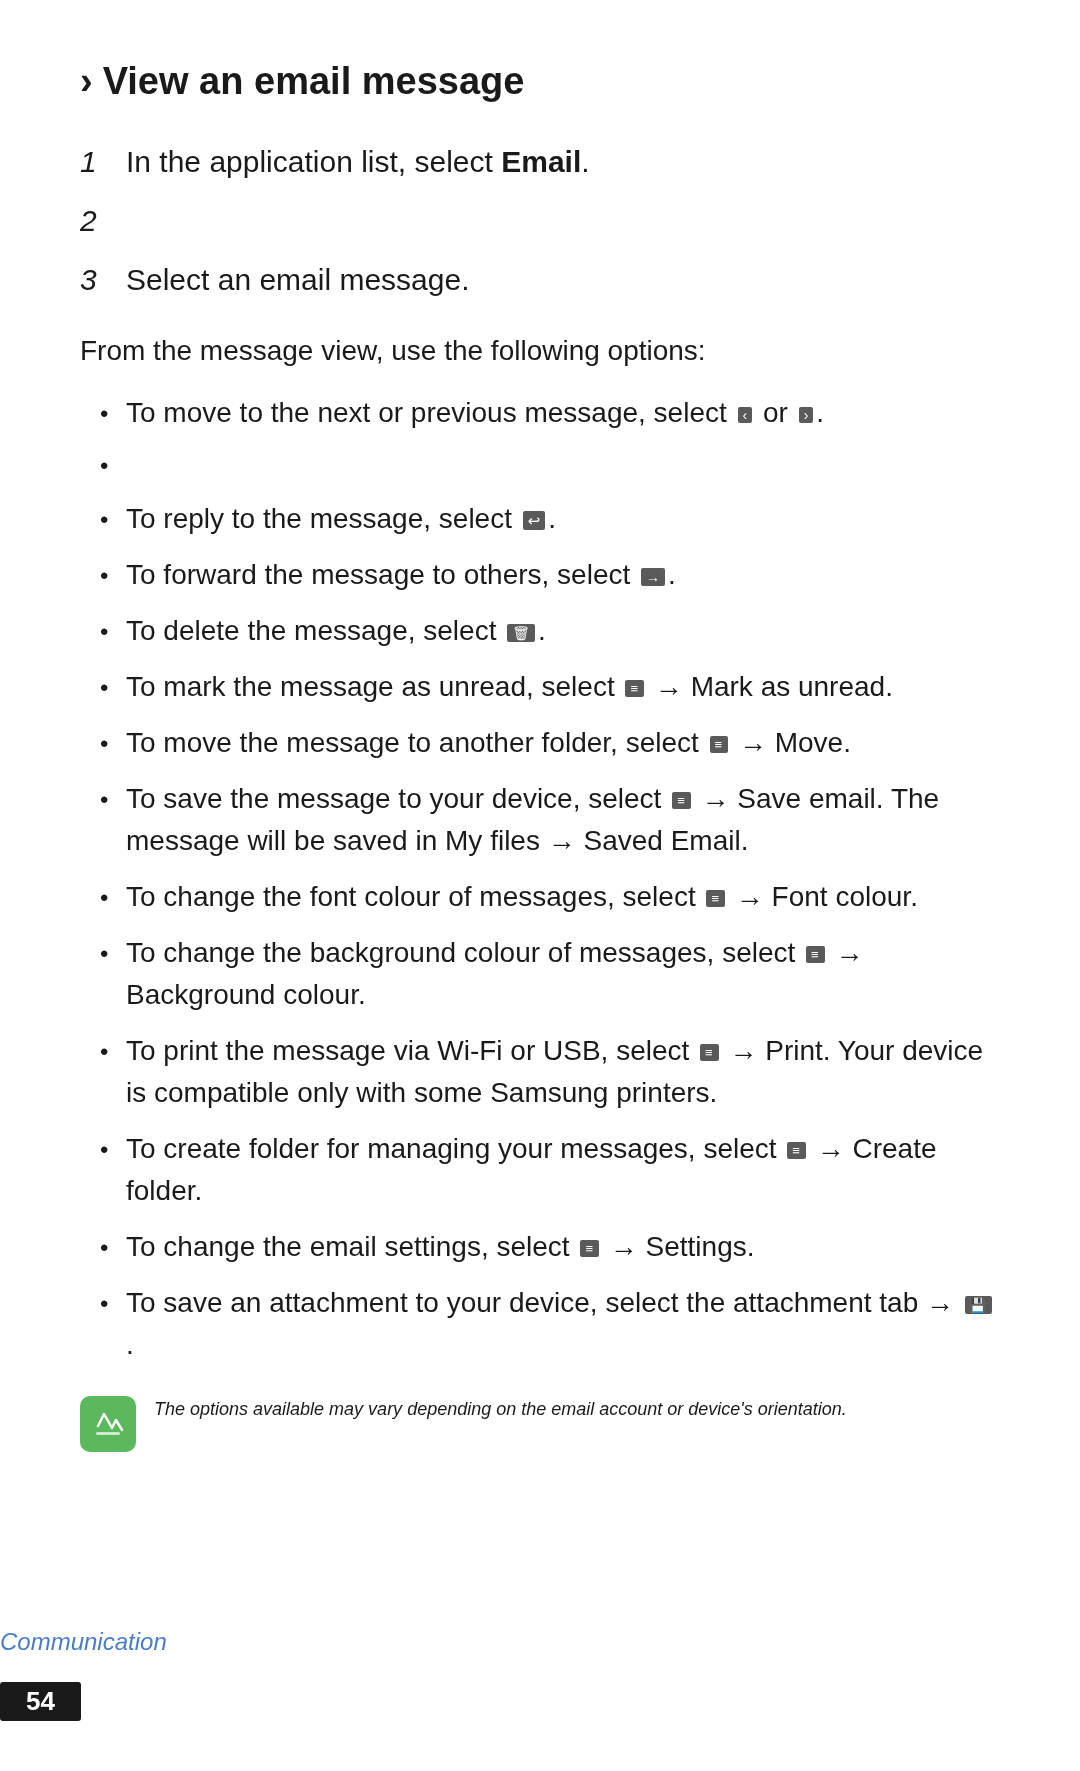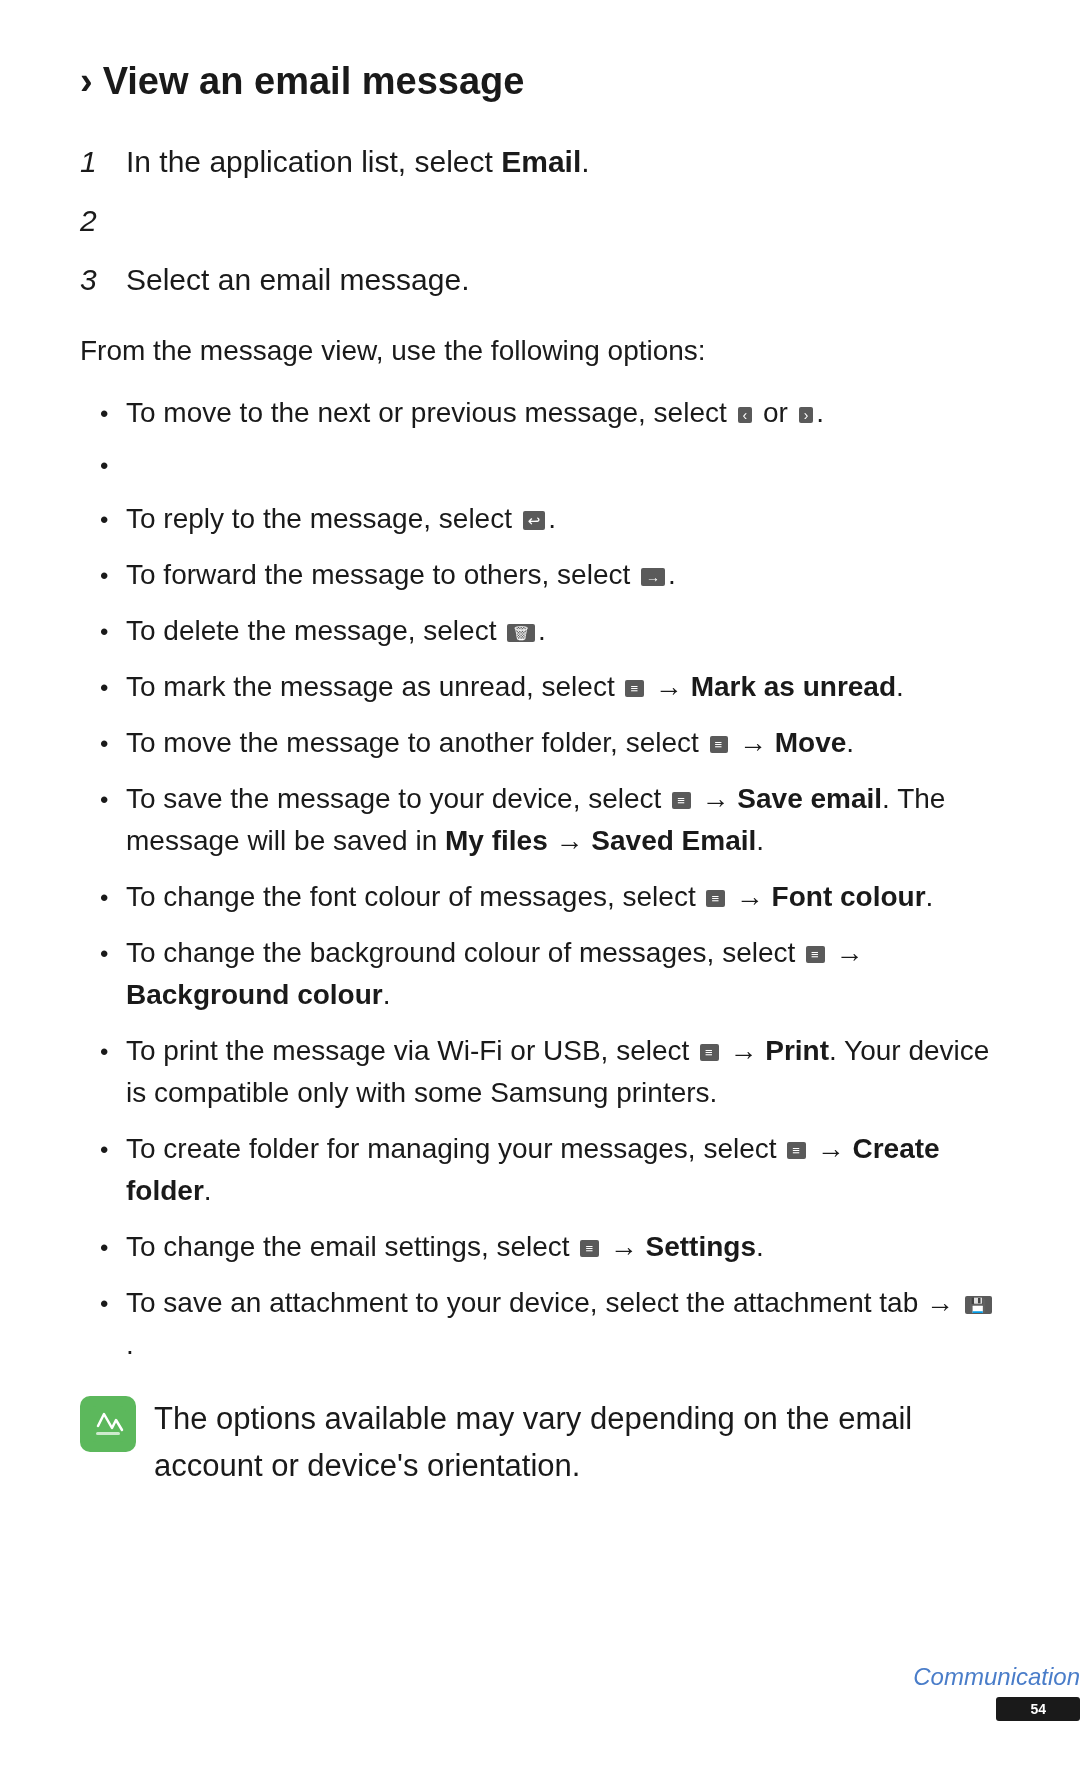--- a/index.html
+++ b/index.html
@@ -88,21 +88,21 @@
       font-size: 24px;
       margin-right: 4px;
     }
 
     .bullet-content {
       font-size: 28px;
       line-height: 1.5;
     }
 
     .bullet-content strong {
-      font-weight: 700;
+      font-weight: 400;
     }
 
     
     .icon-inline {
       display: inline-block;
       vertical-align: middle;
       margin: 0 3px;
     }
 
     .icon-prev {
@@ -232,49 +232,51 @@
       align-items: center;
       justify-content: center;
     }
 
     .note-icon svg {
       width: 36px;
       height: 36px;
     }
 
     .note-text {
-      font-size: 31px;
+      font-size: 18px;
       line-height: 1.5;
       color: #1a1a1a;
+      font-style: italic;
     }
 
     .footer {
       position: absolute;
       bottom: 50px;
       left: 0;
       right: 0;
       display: flex;
       flex-direction: column;
-      align-items: flex-end;
+      align-items: flex-start;
       gap: 6px;
     }
 
     .footer-label {
       font-size: 24px;
       color: #4a7dc9;
       font-style: italic;
     }
 
     .footer-page {
       background: #1a1a1a;
       color: white;
-      font-size: 14px;
+      font-size: 26px;
       font-weight: bold;
-      padding: 4px 34px;
+      padding: 4px 26px;
       border-radius: 3px;
+      margin-top: 20px;
     }
   </style>
 </head>
 <body>
 
 <h1 class="page-title">
   <span class="chevron">›</span>
   <span>View an email message</span>
 </h1>
 

